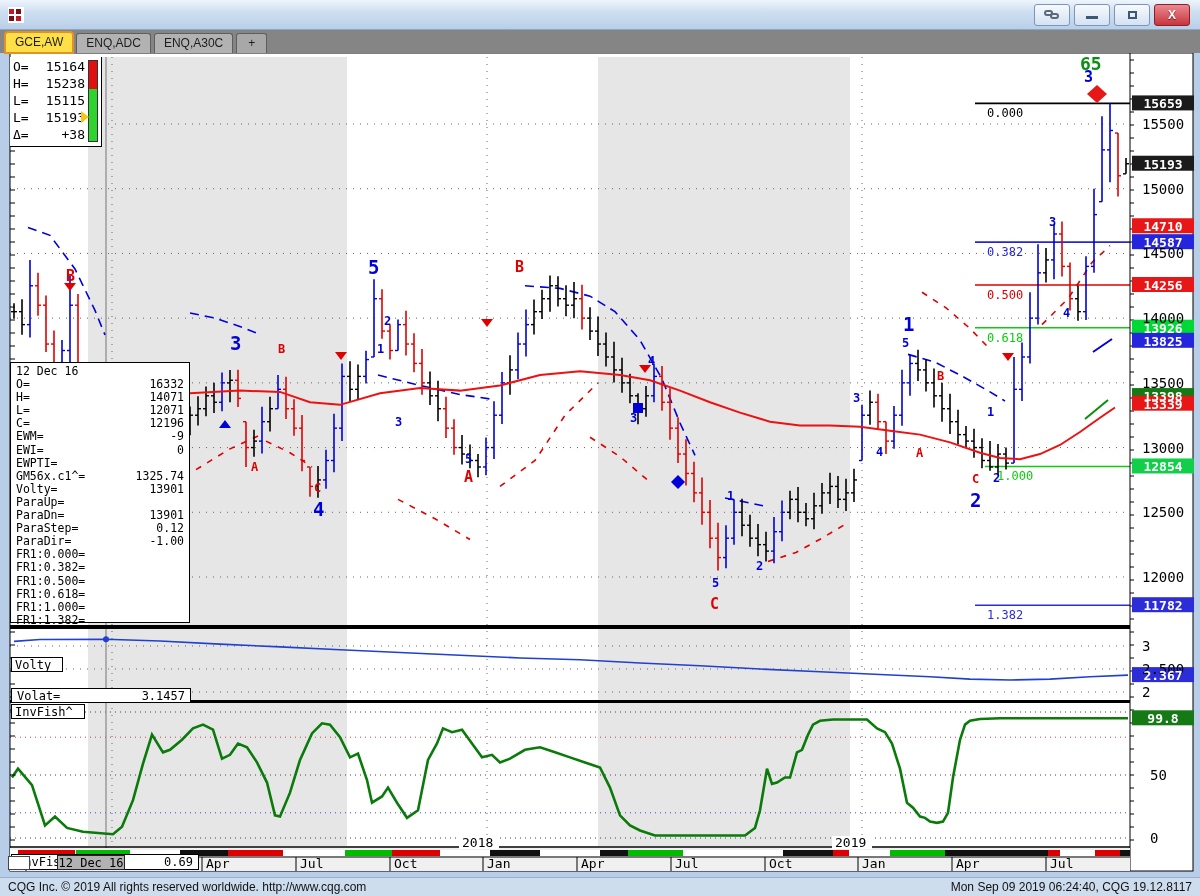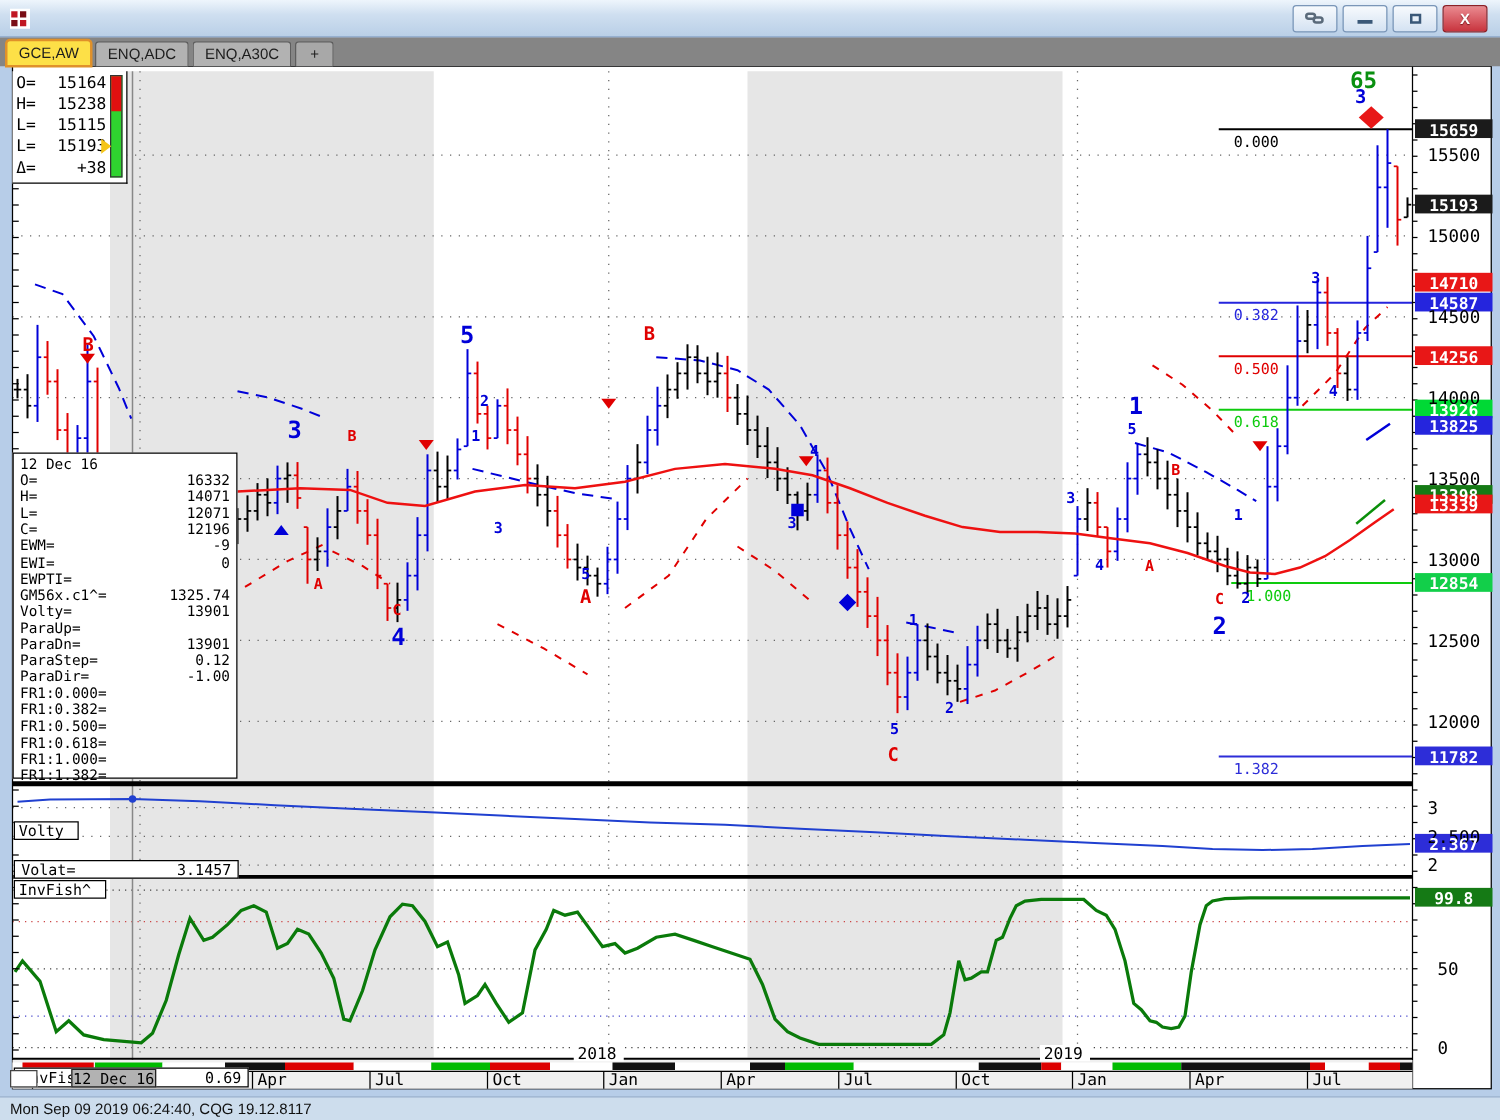--- a/index.html
+++ b/index.html
@@ -971,14 +971,15 @@
 </div>
 <div class="overlay label-box mono" id="invfishlabel">InvFish^</div>
 <div class="overlay value-box mono" id="invfishbox">
   <span>InvFish.c1^=</span>
   <span>0.69</span>
 </div>
 <div class="overlay mono" id="axistooltip">12 Dec 16</div>
 <div class="overlay" id="scrollthumb"></div>
 
 <div class="statusbar">
+  <span>CQG Inc. © 2019 All rights reserved worldwide. http://www.cqg.com</span>
   <span>Mon Sep 09 2019 06:24:40, CQG 19.12.8117</span>
 </div>
 
 </body></html>

